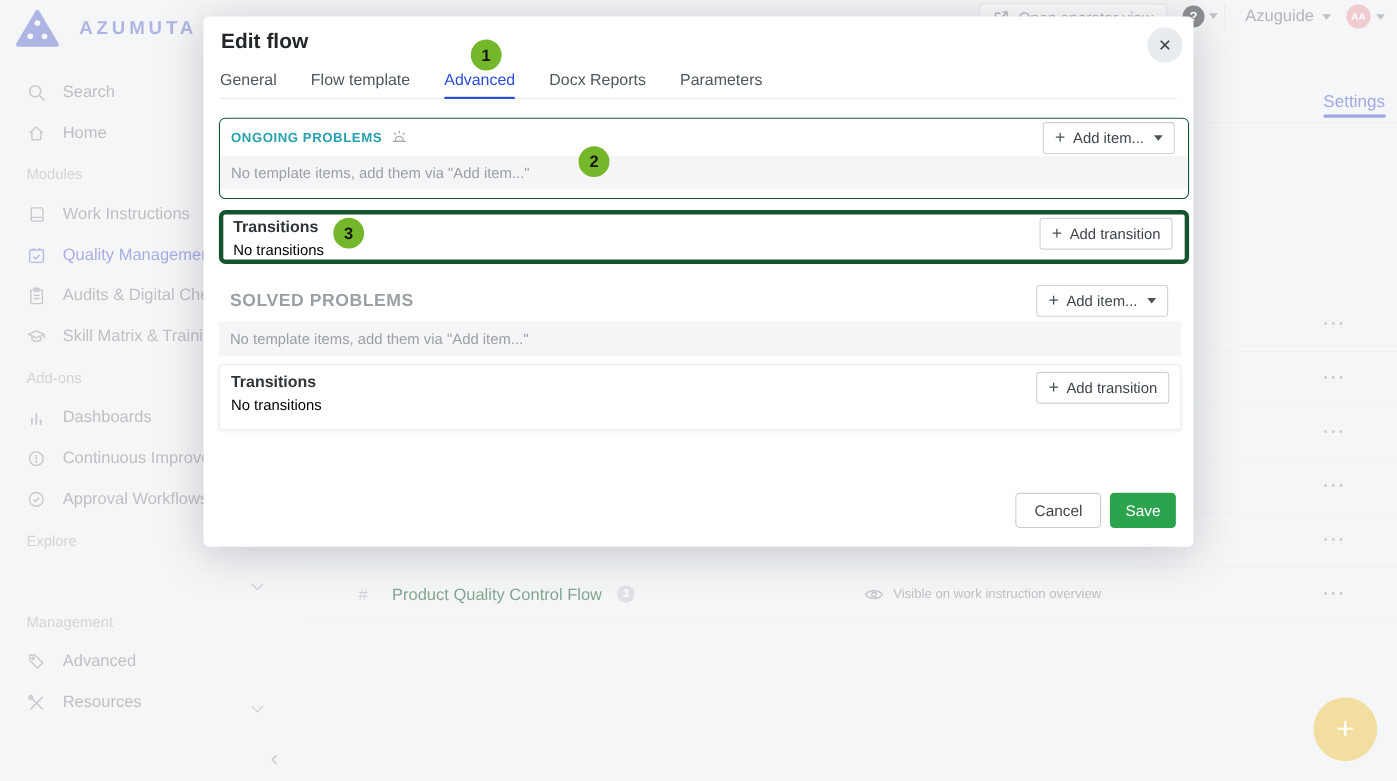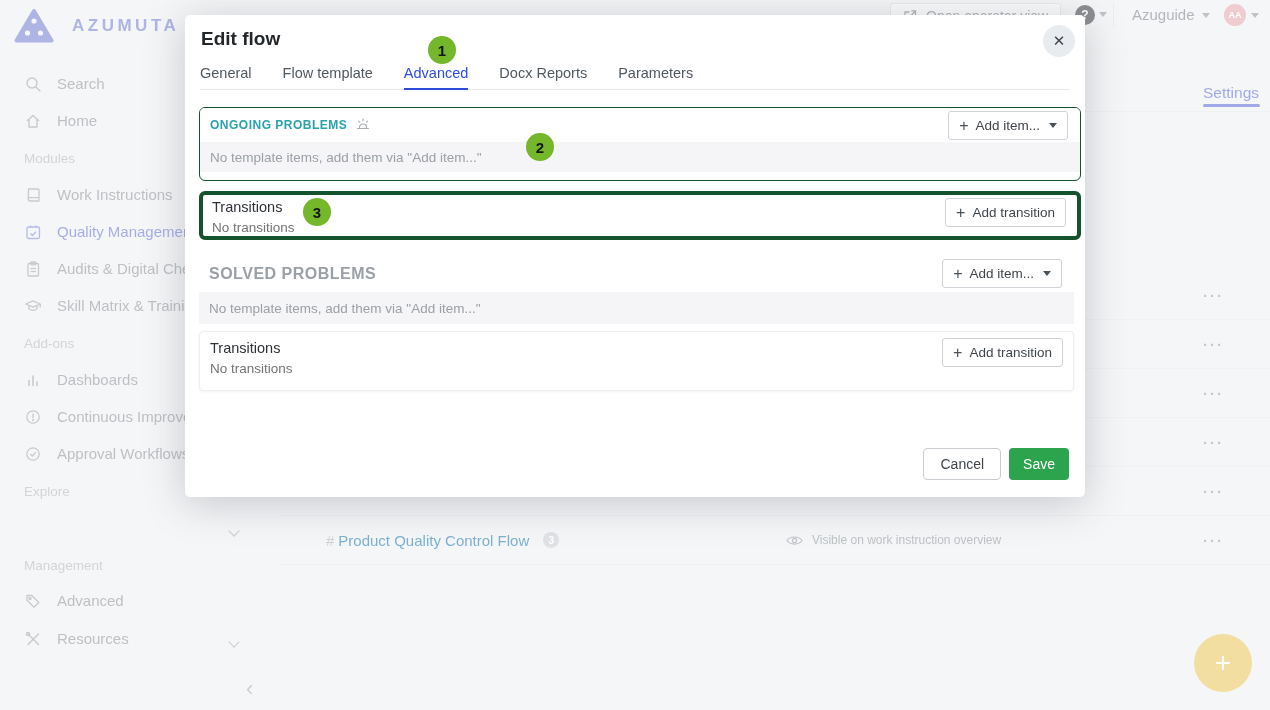--- a/index.html
+++ b/index.html
@@ -31,21 +31,21 @@
           font-size:9px;font-weight:700;display:flex;align-items:center;justify-content:center;cursor:pointer}
 
   
   .settings{position:absolute;left:1203px;top:84px;font-size:15.5px;color:#4a5ad0;cursor:pointer}
   .settings-underline{position:absolute;left:1203px;top:104px;width:57px;height:3px;background:#4a5ad0;border-radius:2px}
   .hdr-border{position:absolute;left:280px;right:0;top:111px;height:1px;background:#e0e3e7}
   .table{position:absolute;left:280px;top:271px;right:0}
   .trow{position:relative;height:49px;border-bottom:1px solid #e2e5e8;display:flex;align-items:center;padding-left:46px}
   .row-menu{position:absolute;right:46px;top:50%;transform:translateY(-50%);font-size:15px;font-weight:700;letter-spacing:2px;color:#8f949b;cursor:pointer;background:none;border:none;font-family:inherit}
   .hash{color:#a5aab1;font-size:15px}
-  .flow-title{color:#0369a1;font-size:15px;margin-left:4px}
+  .flow-title{color:#14532d;font-size:15px;margin-left:22px}
   .mini-badge{margin-left:14px;width:16px;height:16px;border-radius:50%;background:#c3c7cd;color:#fff;font-size:10px;font-weight:700;display:flex;align-items:center;justify-content:center}
   .vis{position:absolute;left:506px;display:flex;align-items:flex-end;gap:9px;color:#83898f;font-size:12px}
   .fab{position:absolute;left:1194px;top:634px;width:58px;height:58px;border-radius:50%;background:#e7c049;color:#fff;
        font-size:28px;font-weight:400;display:flex;align-items:center;justify-content:center;border:none;cursor:pointer}
 
   
   .overlay{position:absolute;inset:0;background:rgba(255,255,255,.48);z-index:5}
   .modal{position:absolute;left:185px;top:15px;width:900px;height:482px;background:#fff;border-radius:5px;z-index:10;
          box-shadow:0 6px 40px rgba(50,60,80,.25)}
   .m-title{position:absolute;left:16px;top:13px;font-size:19px;font-weight:600;color:#23272b}
@@ -67,22 +67,22 @@
   .sec-title-teal{font-size:12px;font-weight:700;color:#28a2ae;letter-spacing:.5px}
   .sec-title-gray{font-size:16px;font-weight:700;color:#9aa0a6;letter-spacing:.5px}
   .sec-body{background:#f5f5f7;height:30px;display:flex;align-items:center;padding:0 10px;font-size:13.5px;color:#9aa0a6}
   .siren{margin-left:8px}
 
   .addbtn{position:absolute;height:29px;display:inline-flex;align-items:center;gap:7px;padding:0 10px;border:1px solid #cfd3d8;
           border-radius:3px;background:#fff;font-size:13.5px;color:#3f454b;cursor:pointer;font-family:inherit}
   .addbtn .plus{font-size:16px;font-weight:400;color:#4a5158;line-height:1}
   .addbtn .caret{border-top-color:#4a5158;margin-left:2px}
 
-  .trans-title{font-size:14.5px;font-weight:400;color:#2f3338;line-height:21px}
-  .trans-empty{font-size:13.5px;color:#737373;line-height:20px}
+  .trans-title{font-size:14.5px;font-weight:700;color:#2f3338;line-height:21px}
+  .trans-empty{font-size:13.5px;color:#000000;line-height:20px}
 
   .grp-solved{position:absolute;left:14px;top:240px;width:875px}
   .grp-solved .sec-head{height:37px}
   .grp-solved .sec-body{height:32px}
   .card-trans{position:absolute;left:14px;top:316px;width:875px;height:60px;background:#fff;border:1px solid #eceef1;
               border-radius:4px;box-shadow:0 1px 3px rgba(0,0,0,.05);padding:6px 10px}
   .m-footer{position:absolute;right:16px;top:433px;display:flex;gap:8px}
   .btn-cancel{height:32px;padding:0 16px;background:#fff;border:1px solid #c9cdd2;border-radius:4px;font-size:14px;color:#3f454b;cursor:pointer;font-family:inherit}
   .btn-save{height:32px;padding:0 14px;background:#2ca44e;border:none;border-radius:4px;font-size:14px;color:#fff;cursor:pointer;font-family:inherit}
 </style>

